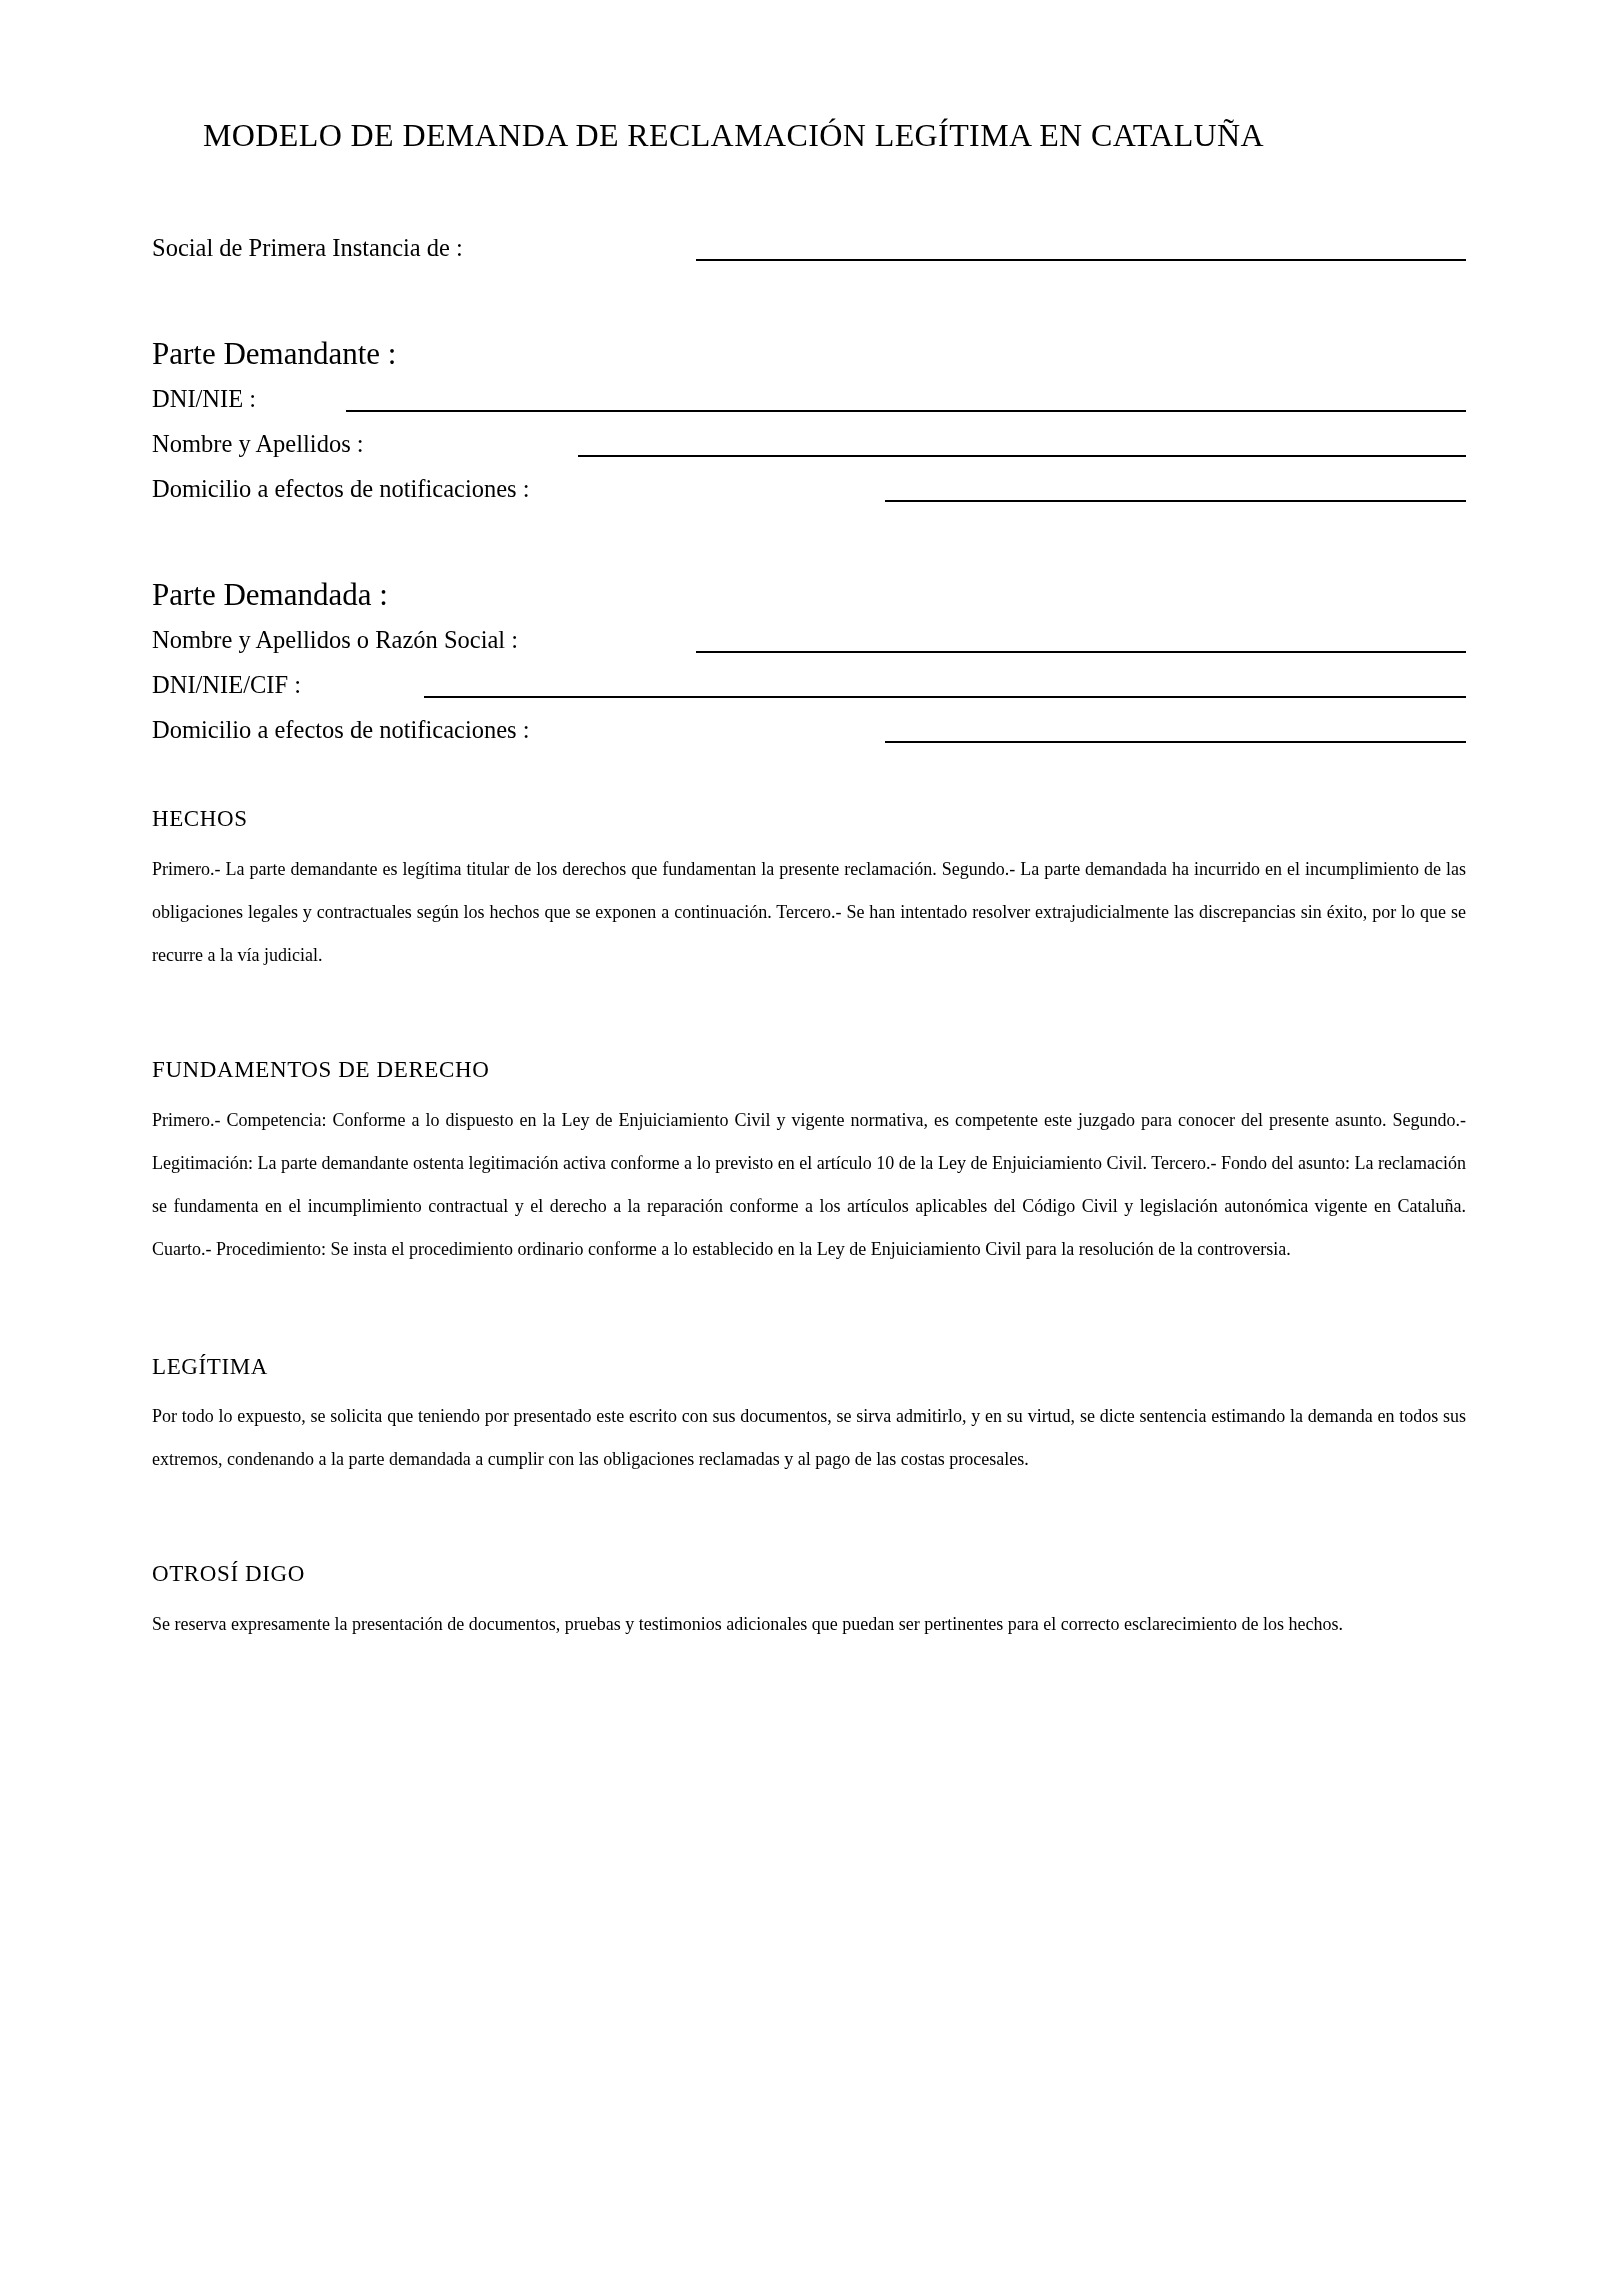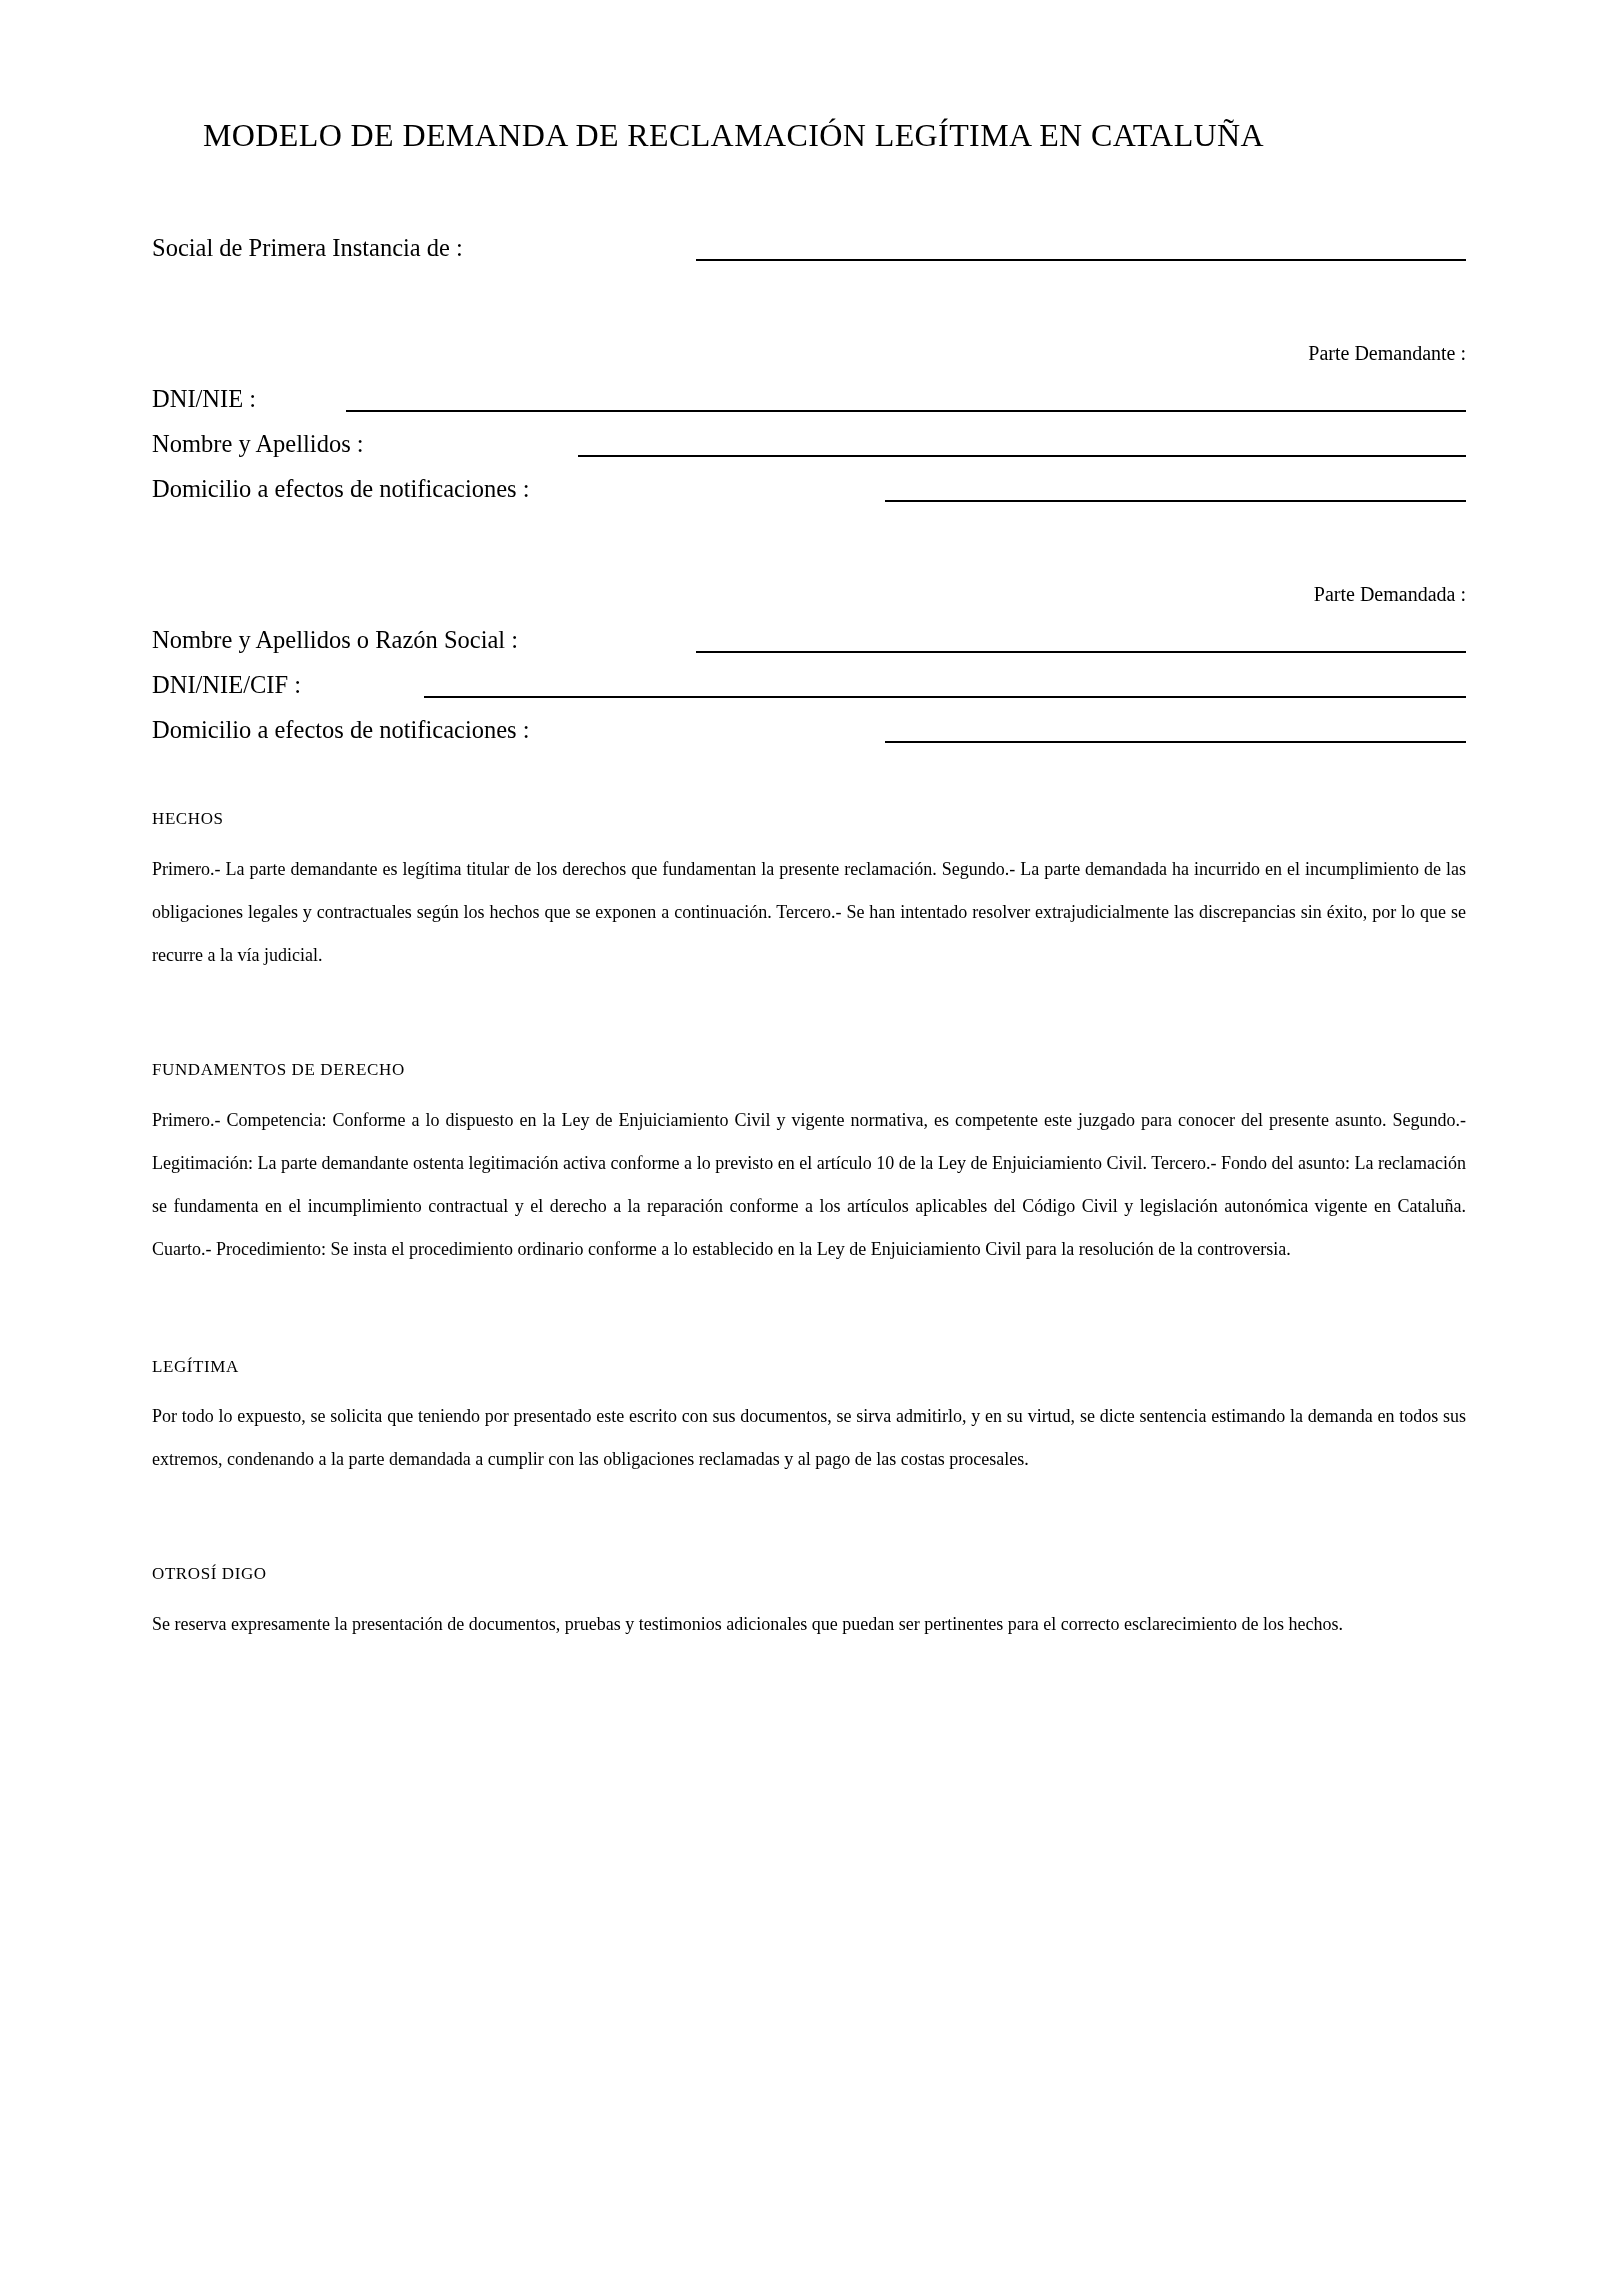--- a/index.html
+++ b/index.html
@@ -48,33 +48,32 @@
     display: inline-block;
   }
   .field-rule {
     position: absolute;
     bottom: 8.8px;
     right: 0;
     height: 0;
     border-top: 2.9px solid #000000;
   }
   .group-label {
-    font-size: 20px;
+    font-size: 31px;
     line-height: 45px;
     height: 45px;
     white-space: nowrap;
-    text-align: right;
   }
   .gap-md { height: 45px; }
   .gap-lg { height: 61px; }
 
   
   .section { margin: 0; }
   .section-heading {
-    font-size: 17px;
+    font-size: 23px;
     line-height: 43px;
     letter-spacing: 0.6px;
     margin: 0 0 7.8px 0;
     white-space: nowrap;
   }
   .section-body {
     font-size: 18px;
     line-height: 43px;
     text-align: justify;
     margin: 0;

